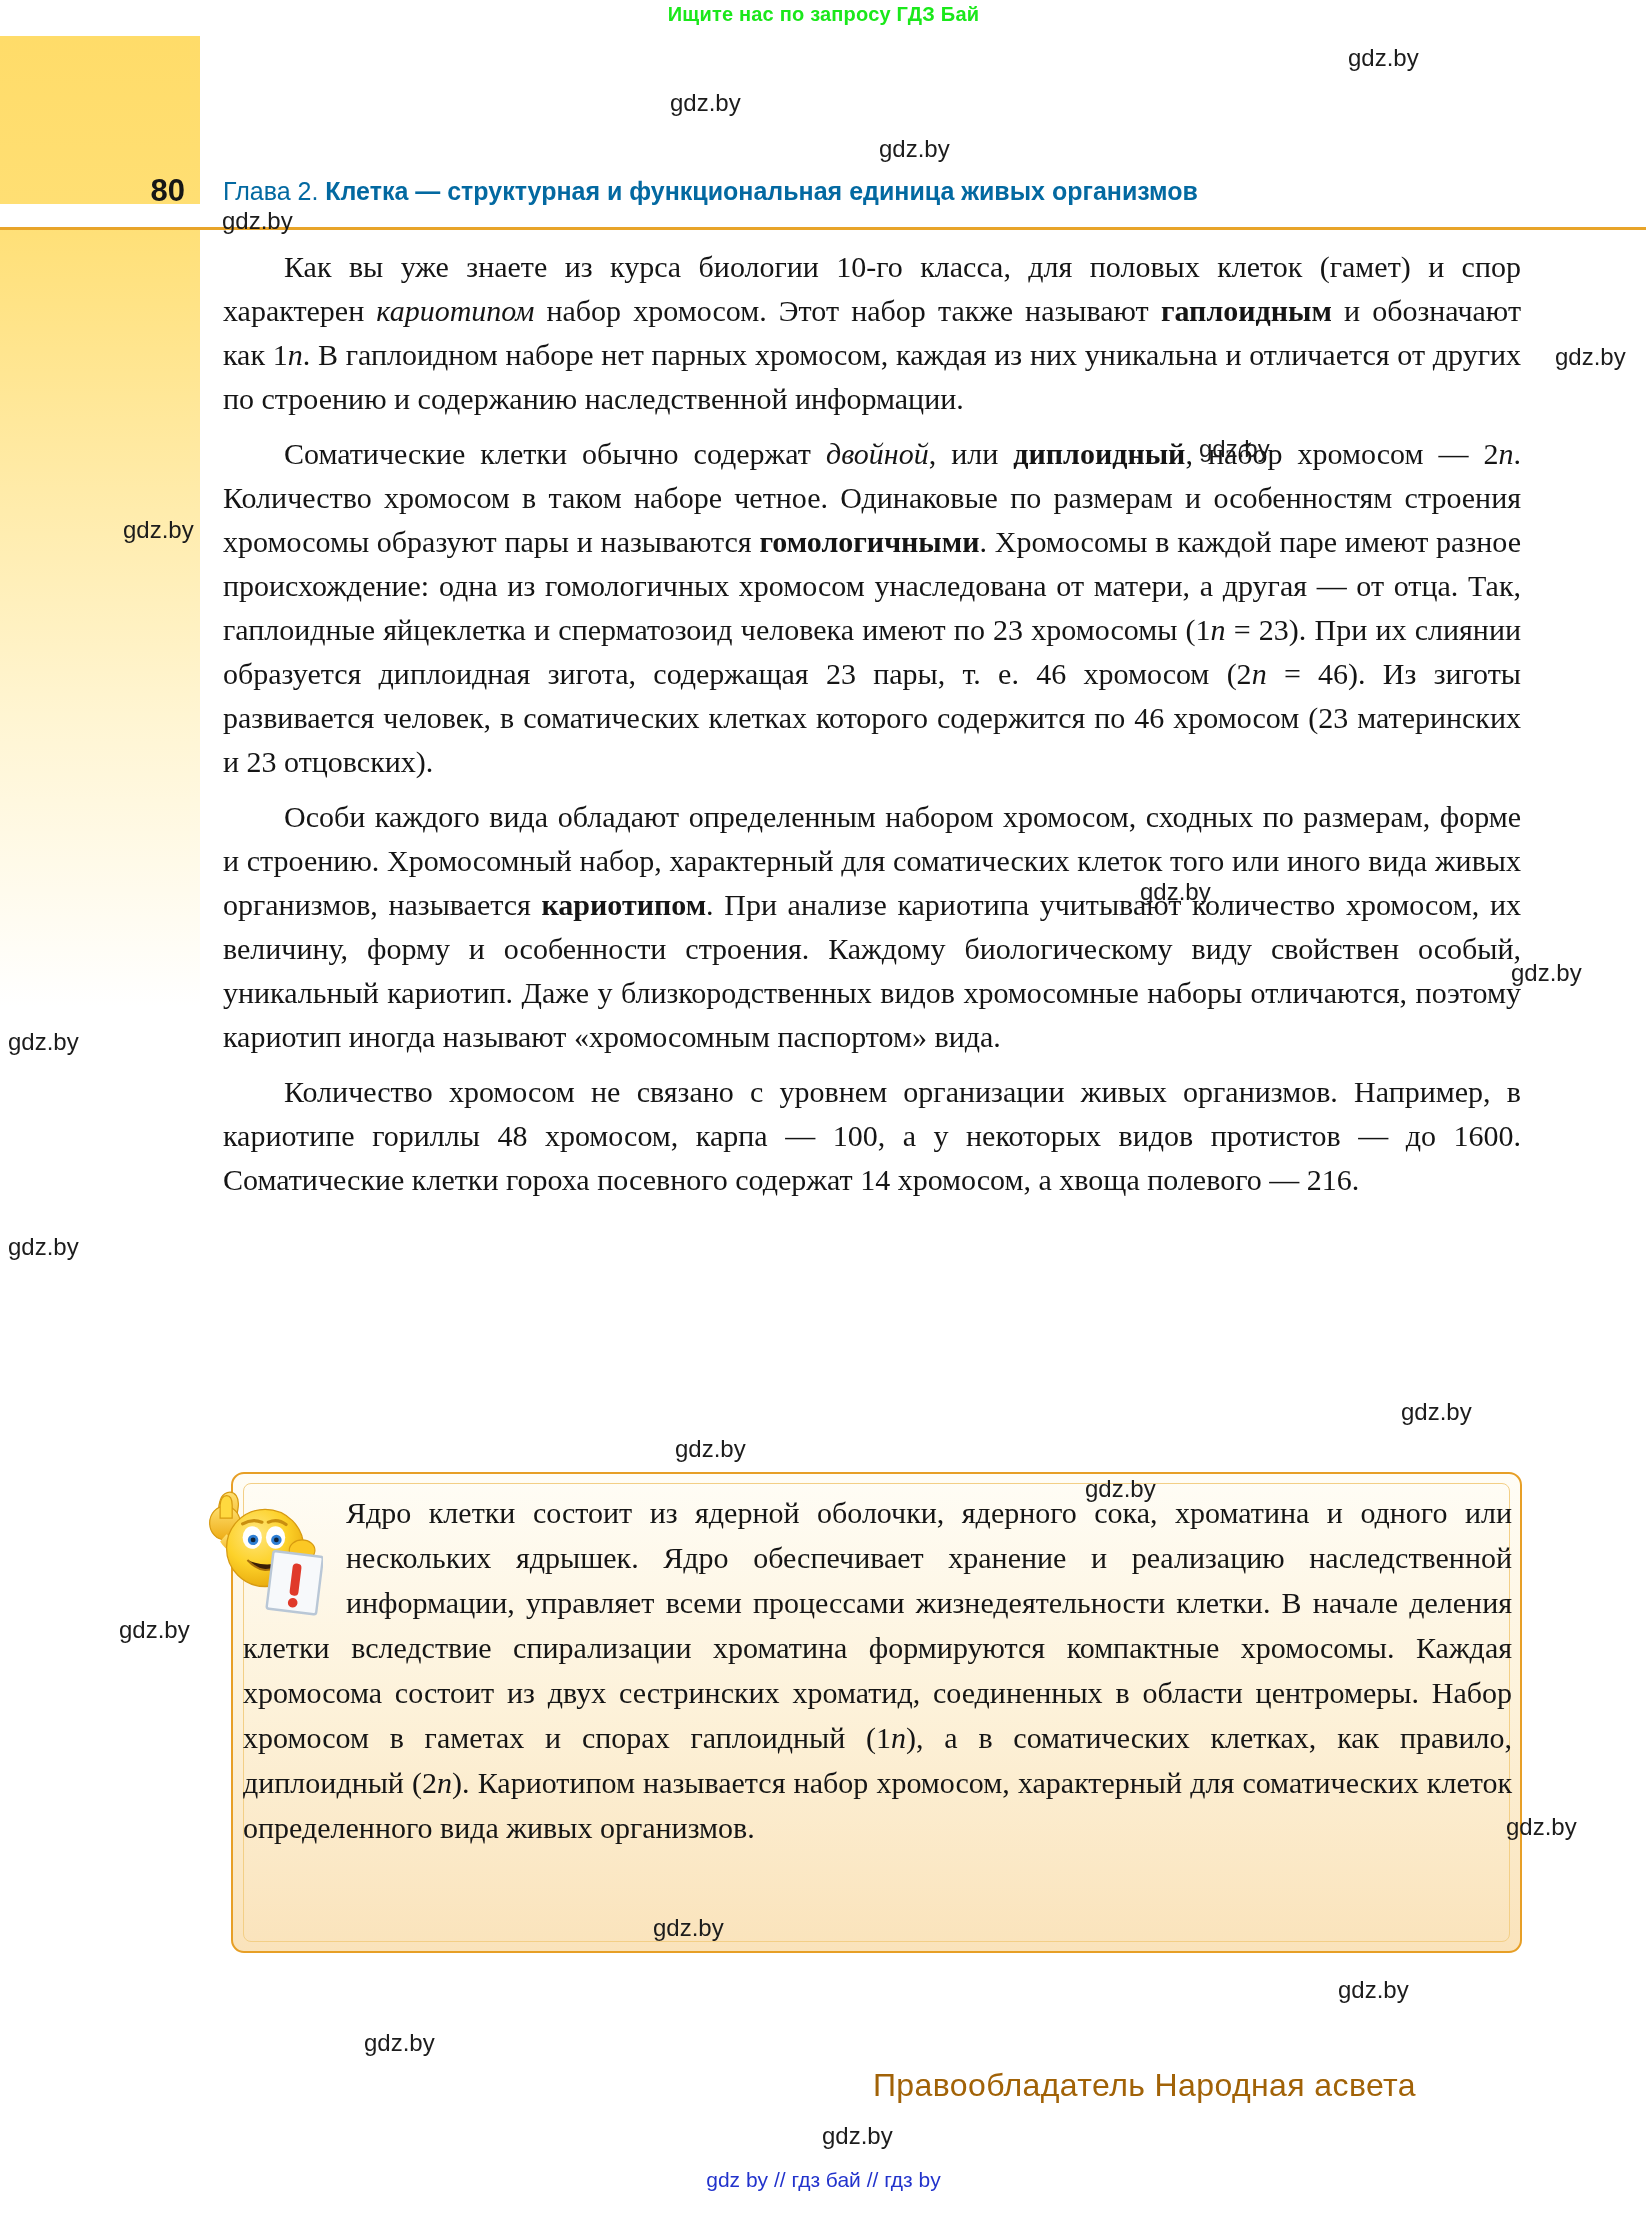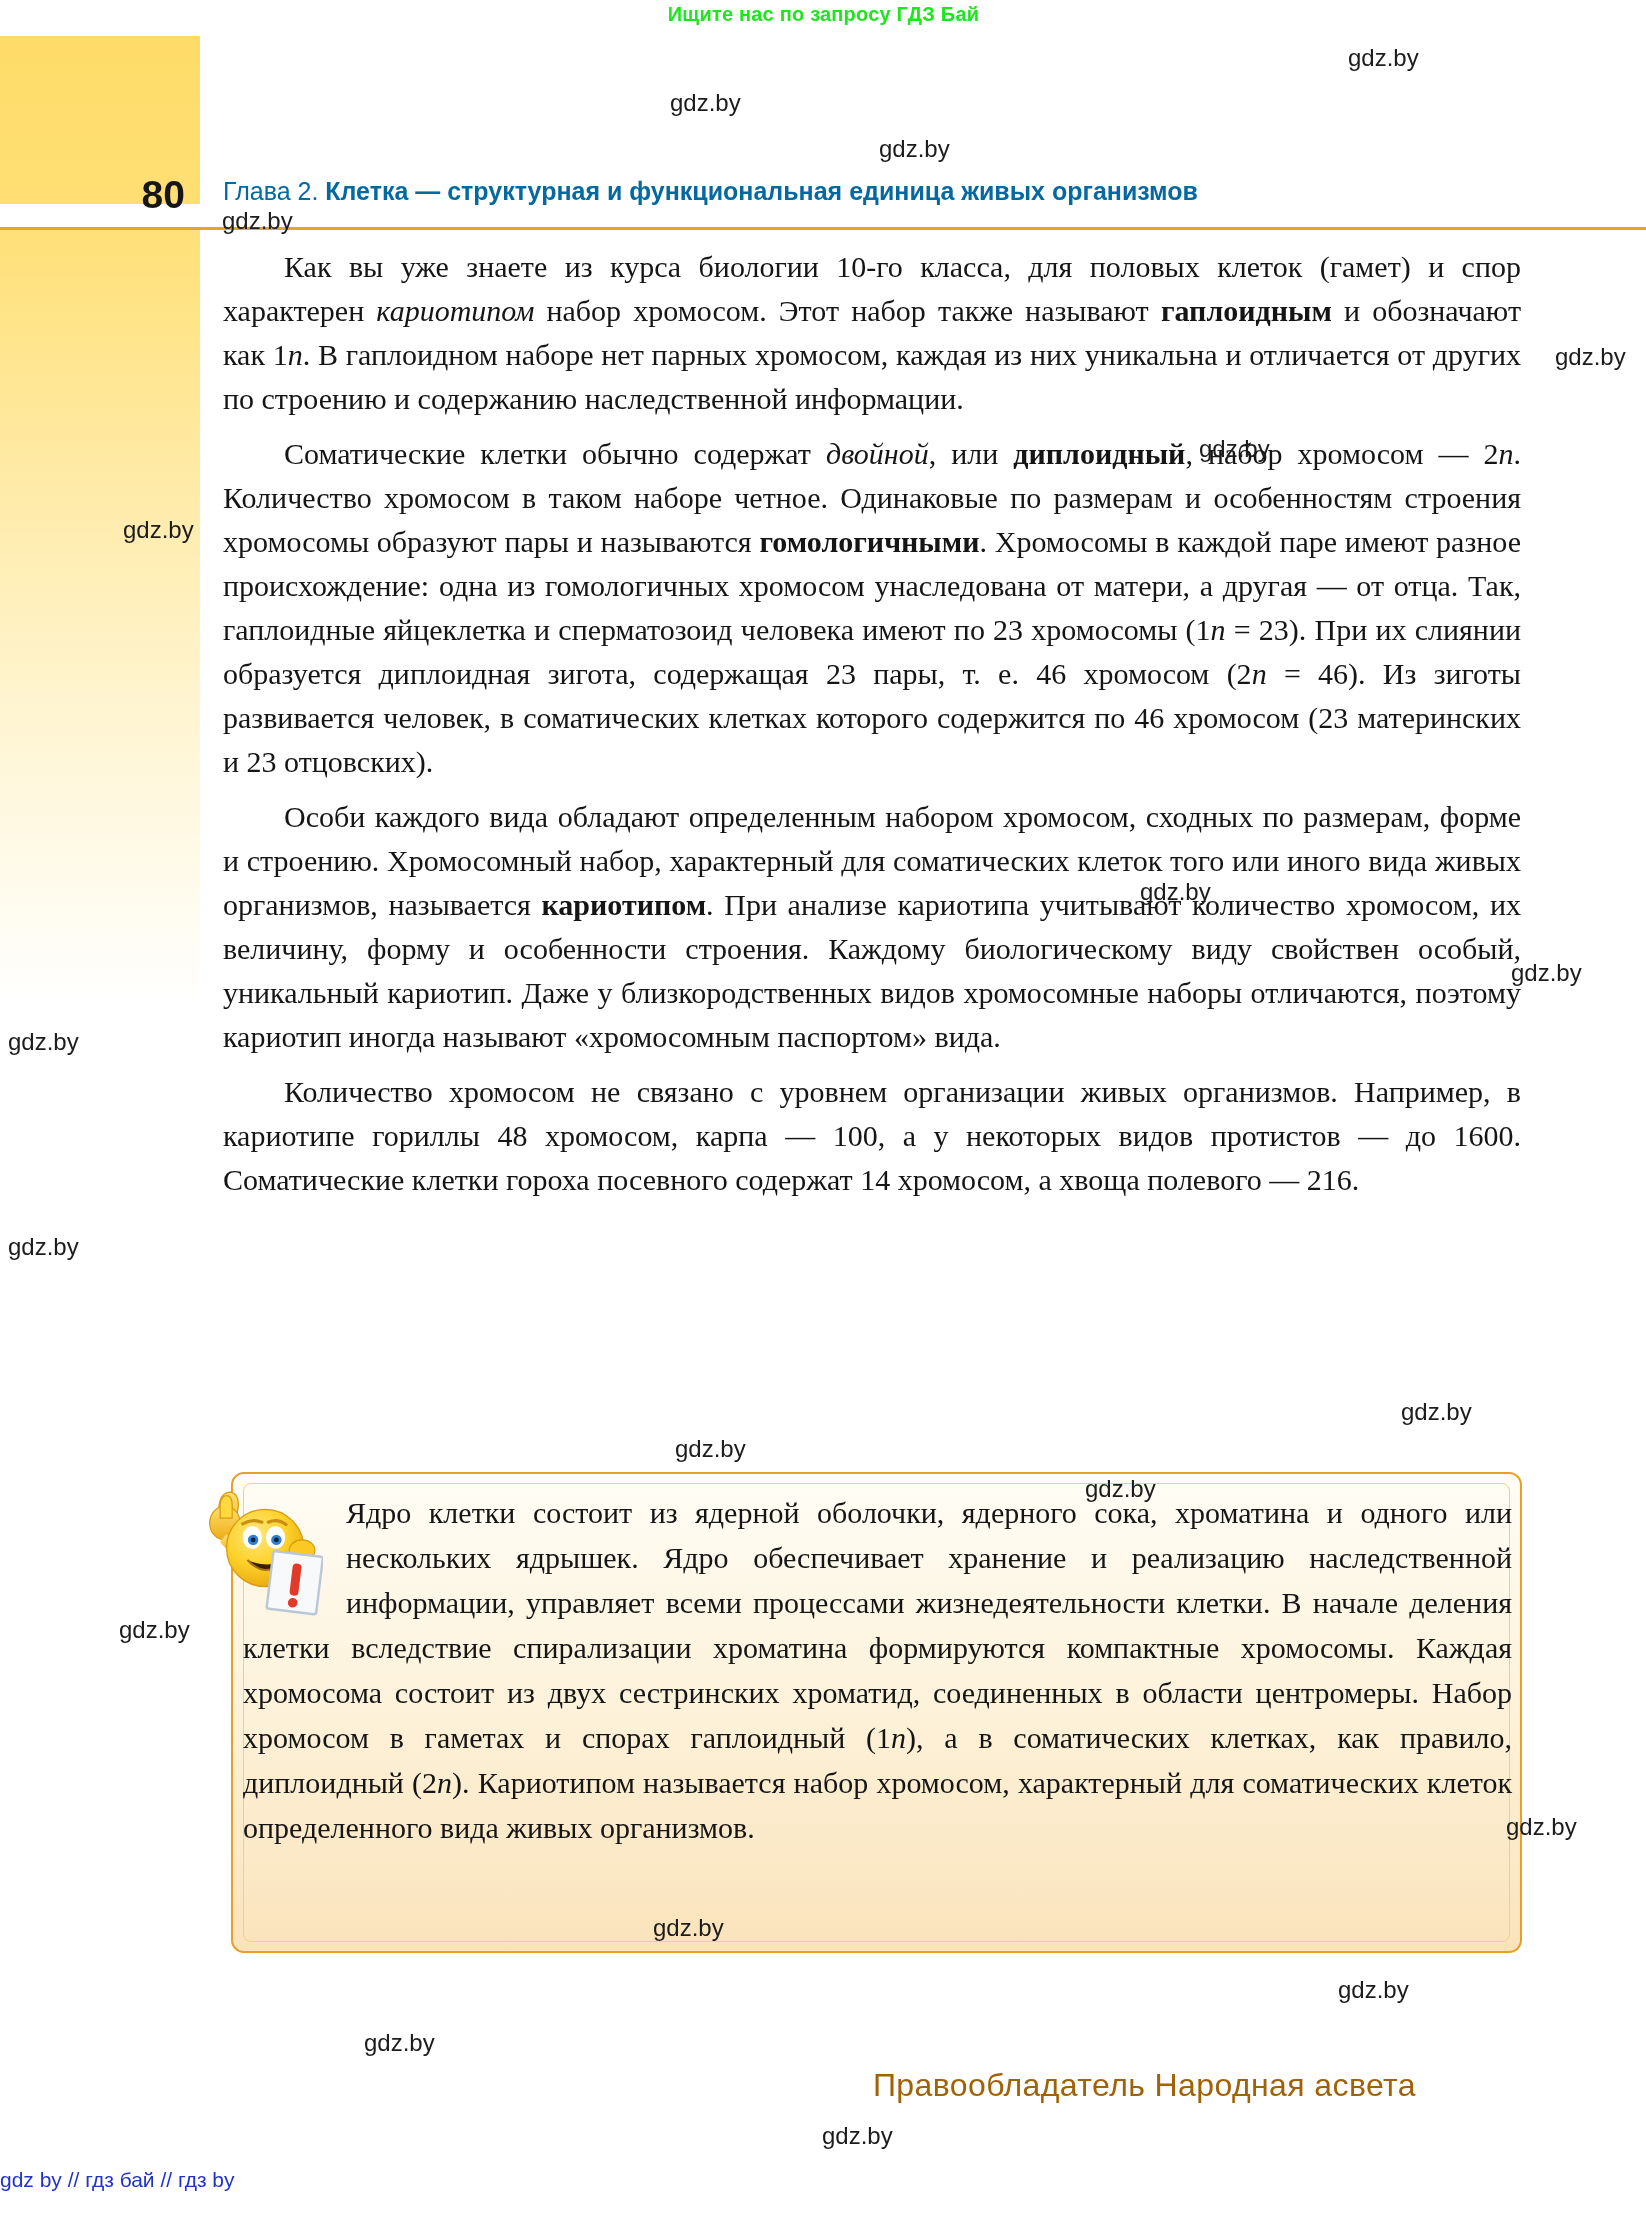--- a/index.html
+++ b/index.html
@@ -50,21 +50,21 @@
 
   
   .page-number {
     position: absolute;
     left: 121px;
     top: 173px;
     width: 64px;
     text-align: right;
     font-family: "Liberation Sans", sans-serif;
     font-weight: 700;
-    font-size: 39px;
+    font-size: 31px;
     color: #161616;
   }
   .running-head {
     position: absolute;
     left: 223px;
     top: 177px;
     font-family: "Liberation Sans", sans-serif;
     font-size: 25px;
     color: #0369a1;
     white-space: nowrap;
@@ -162,20 +162,21 @@
     font-family: "Liberation Sans", sans-serif;
     font-size: 32px;
     color: #a16207;
     letter-spacing: 0.4px;
   }
   .footer-links {
     position: absolute;
     left: 0;
     top: 2168px;
     width: 1647px;
+    text-align: center;
     font-family: "Liberation Sans", sans-serif;
     font-size: 21px;
     color: #2233cc;
   }
 
   
   .wm {
     position: absolute;
     font-family: "Liberation Sans", sans-serif;
     color: #1c1c1c;

